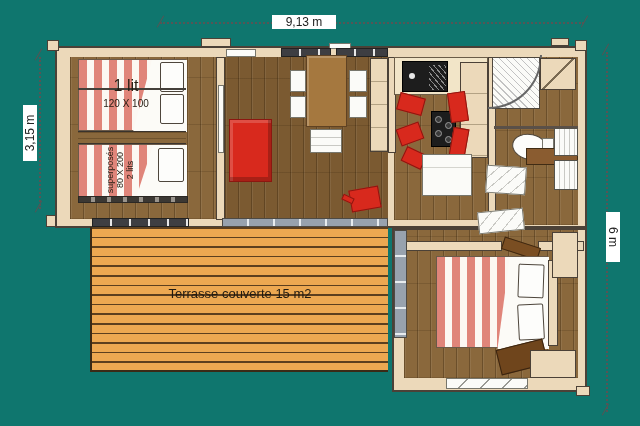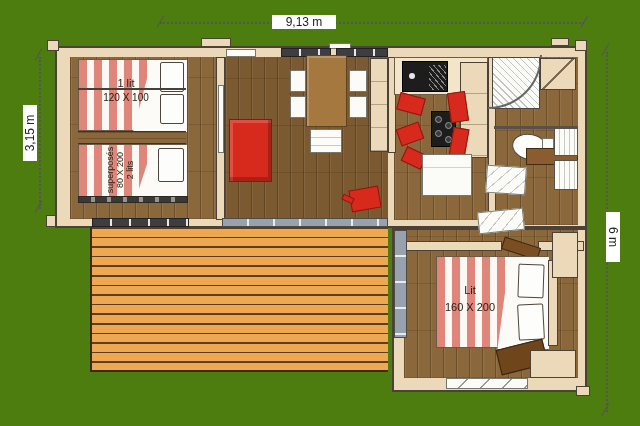--- a/index.html
+++ b/index.html
@@ -1,21 +1,21 @@
 <!DOCTYPE html>
 <html style="--wall: #ecd9ba; --wall-outline: #4b4137; --wood: #8a683c; --wood-dark: #7b5a31; --deck: #eda851; --deck-line: #5d3f1e; --accent-red: #d8291d; --bed-stripe: #e0857a; --glazing: #98a2ae; --appliance: #1d1d1d;"><head>
 <meta charset="utf-8">
 <style>
   :root{
     --wall:#ecd9ba; --wall-outline:#4b4137; --wood:#8a683c; --wood-dark:#7b5a31;
     --deck:#eda851; --deck-line:#5d3f1e; --accent-red:#d8291d; --bed-stripe:#e0857a;
     --glazing:#98a2ae; --appliance:#1d1d1d;
   }
   html,body{margin:0;padding:0;background:#fff;}
-  #plan{position:relative;width:640px;height:426px;background:#4d7c0f;overflow:hidden;
+  #plan{position:relative;width:640px;height:426px;background:#0f766e;overflow:hidden;
         font-family:"Liberation Sans",sans-serif;color:#241c12;}
   .abs{position:absolute;box-sizing:border-box;}
   .wall{background:var(--wall);border:2px solid var(--wall-outline);}
   .innerwall{background:var(--wall);border:1px solid var(--wall-outline);}
   .counter{background:#f2e5c8;border:1px solid #6b5c47;}
   .wood{background-color:var(--wood);
     background-image:repeating-linear-gradient(90deg,rgba(50,32,10,.35) 0 1px,rgba(255,255,255,.07) 1px 2px,transparent 2px 13px),
                      repeating-linear-gradient(0deg,rgba(50,32,10,.18) 0 1px,transparent 1px 47px);}
   .wood.dark{background-color:var(--wood-dark);}
   .woodh{background-color:var(--wood);
@@ -90,29 +90,30 @@
   <div class="abs" style="left:502px;top:242px;width:38px;height:13px;background:#7a4e22;border:1px solid #3d2710;transform:rotate(18deg);box-sizing:border-box;"></div>
 
   <div class="abs windark" style="left:92px;top:218px;width:97px;height:9px;"></div>
   <div class="abs glz glzh" style="left:222px;top:218px;width:166px;height:9px;"></div>
   <div class="abs white-furn" style="left:226px;top:49px;width:30px;height:8px;"></div>
   <div class="abs windark" style="left:281px;top:48px;width:50px;height:9px;"></div>
   <div class="abs windark" style="left:336px;top:48px;width:52px;height:9px;"></div>
   <div class="abs glz glzv" style="left:394px;top:230px;width:13px;height:108px;"></div>
 
   <div class="abs deck" style="left:90px;top:227px;width:298px;height:145px;"></div>
+  <div class="abs label" style="left:130px;top:287px;width:220px;font-size:13px;color:#211a10;">Terrasse couverte 15 m2</div>
 
   <div class="abs stripes" style="left:78px;top:59px;width:108px;height:72px;">
     <div class="fold" style="left:54px;top:0;width:54px;height:72px;clip-path:polygon(35% 0,100% 0,100% 100%,0 100%);"></div>
   </div>
   <div class="abs pillow" style="left:160px;top:62px;width:24px;height:30px;"></div>
   <div class="abs pillow" style="left:160px;top:94px;width:24px;height:30px;"></div>
   <div class="abs" style="left:78px;top:88px;width:108px;height:2px;background:#44403a;"></div>
   <div class="abs label" style="left:94px;top:77px;width:64px;font-size:10px;">
-    <div style="font-size:11px;">1 lit</div>
+    <div style="font-size:16px;">1 lit</div>
     <div style="margin-top:3px;">120 X 100</div>
   </div>
 
   <div class="abs woodh" style="left:78px;top:131px;width:108px;height:13px;border-top:1.5px solid #3a332c;border-bottom:1.5px solid #3a332c;"></div>
 
   <div class="abs stripes" style="left:78px;top:144px;width:108px;height:56px;">
     <div class="fold" style="left:56px;top:0;width:52px;height:56px;clip-path:polygon(35% 0,100% 0,100% 100%,0 100%);"></div>
   </div>
   <div class="abs pillow" style="left:158px;top:148px;width:26px;height:34px;"></div>
   <div class="abs label" style="left:93px;top:153px;width:58px;height:34px;font-size:9px;transform:rotate(-90deg);">
@@ -163,22 +164,18 @@
   <div class="abs radiator" style="left:554px;top:160px;width:24px;height:30px;"></div>
   <div class="abs white-furn" style="left:486px;top:166px;width:40px;height:28px;transform:rotate(4deg);background-image:repeating-linear-gradient(135deg,transparent 0 8px,#c9c9c4 8px 9px);"></div>
   <div class="abs white-furn" style="left:478px;top:210px;width:46px;height:22px;transform:rotate(-6deg);background-image:repeating-linear-gradient(135deg,transparent 0 9px,#c9c9c4 9px 10px);"></div>
 
   <div class="abs stripes" style="left:436px;top:256px;width:112px;height:92px;">
     <div class="fold" style="left:56px;top:0;width:56px;height:92px;clip-path:polygon(30% 0,100% 0,100% 100%,8% 100%);"></div>
   </div>
   <div class="abs pillow" style="left:518px;top:264px;width:26px;height:34px;transform:rotate(2deg);"></div>
   <div class="abs pillow" style="left:518px;top:304px;width:26px;height:36px;transform:rotate(-3deg);"></div>
   <div class="abs innerwall" style="left:548px;top:260px;width:10px;height:86px;"></div>
-  <div class="abs label" style="left:432px;top:284px;width:76px;font-size:11px;">
-    <div>Lit</div>
-    <div style="margin-top:5px;">160 X 200</div>
-  </div>
   <div class="abs innerwall" style="left:552px;top:232px;width:26px;height:46px;"></div>
   <div class="abs" style="left:498px;top:344px;width:48px;height:26px;background:#6f451c;border:1.5px solid #3a2410;transform:rotate(-14deg);box-sizing:border-box;"></div>
   <div class="abs innerwall" style="left:530px;top:350px;width:46px;height:28px;"></div>
   <div class="abs white-furn" style="left:446px;top:378px;width:82px;height:11px;background-image:repeating-linear-gradient(135deg,transparent 0 14px,#9a9a94 14px 15.5px);"></div>
 
 </div>
 
 </body></html>

